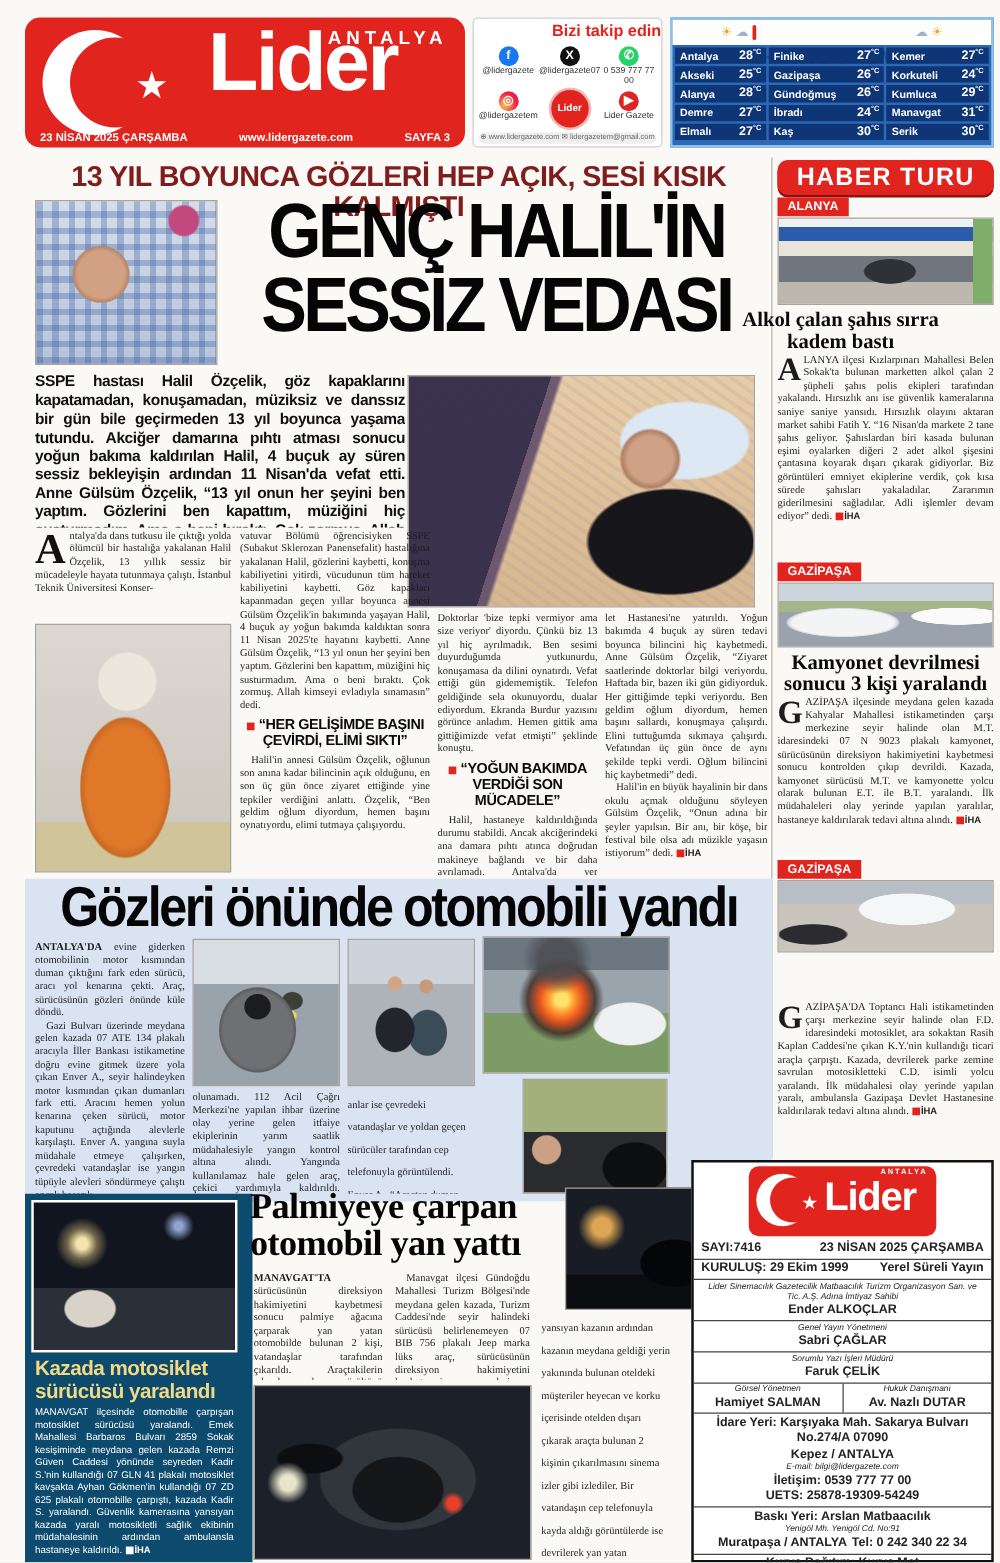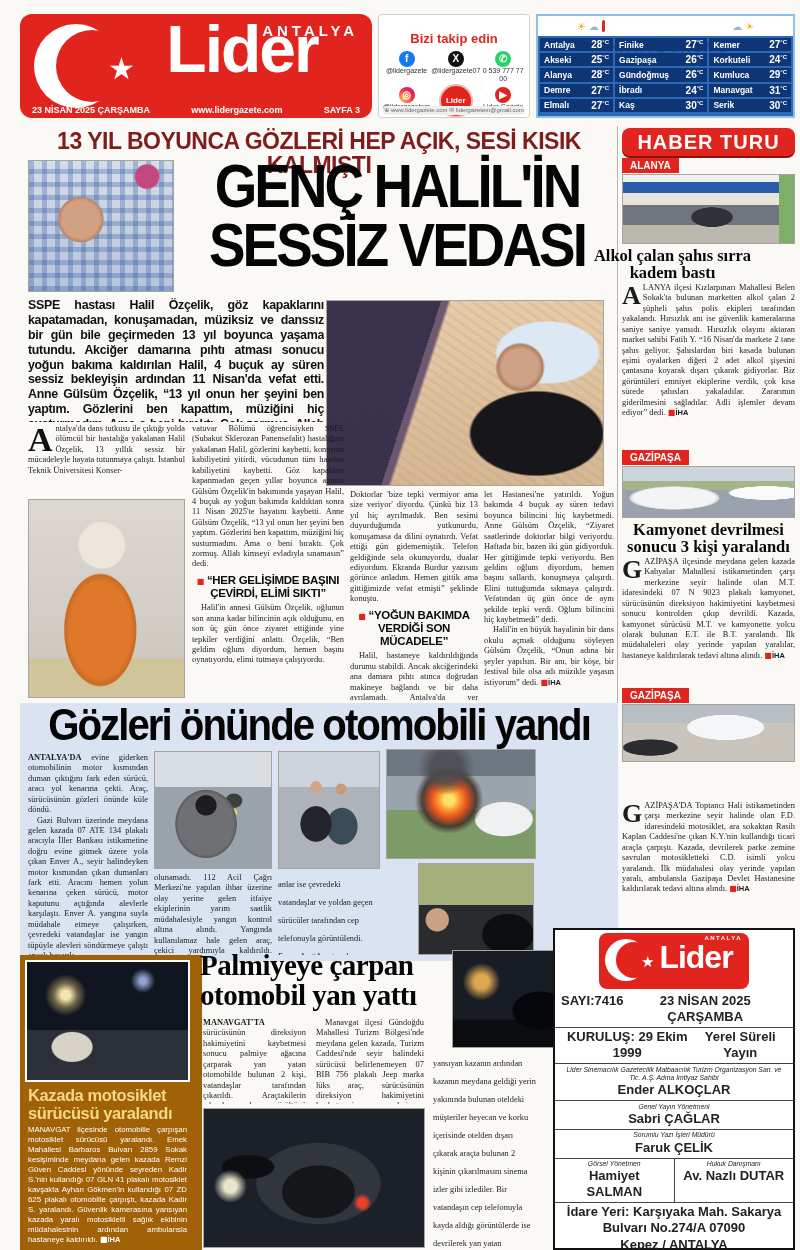--- a/index.html
+++ b/index.html
@@ -9,21 +9,21 @@
   
   .logo-box{left:20px;top:14px;width:352px;height:104px;background:#e2241f;border-radius:12px;}
   .crescent{left:14px;top:10px;width:84px;height:84px;border-radius:50%;background:#fff;}
   .crescent:after{content:"";position:absolute;left:22px;top:6px;width:72px;height:72px;border-radius:50%;background:#e2241f;}
   .star{left:88px;top:40px;color:#fff;font-size:30px;line-height:1;font-family:"DejaVu Sans",sans-serif;z-index:2;}
   .logo-name{left:104px;top:2px;width:236px;text-align:center;color:#fff;font:bold 66px/1 "Liberation Sans",sans-serif;letter-spacing:-2px;}
   .logo-city{right:14px;top:8px;color:#fff;font:bold 15px "Liberation Sans",sans-serif;letter-spacing:4px;}
   .logo-bottom{left:0;bottom:3px;width:100%;display:flex;justify-content:space-between;box-sizing:border-box;
                padding:0 12px;color:#fff;font:bold 9px "Liberation Sans",sans-serif;}
   .social-box{left:378px;top:14px;width:152px;height:104px;background:#fff;border:1px solid #cfcfcf;border-radius:4px;box-sizing:border-box;}
-  .soc-title{text-align:center;color:#e2241f;font:bold 13px/16px "Liberation Sans",sans-serif;margin-top:16px;}
+  .soc-title{text-align:right;color:#e2241f;font:bold 13px/16px "Liberation Sans",sans-serif;margin-top:2px;}
   .soc-grid{display:grid;grid-template-columns:1fr 1fr 1fr;gap:1px;padding:1px 4px;}
   .soc-cell{text-align:center;}
   .soc-ic{display:inline-flex;align-items:center;justify-content:center;width:16px;height:16px;border-radius:50%;
           color:#fff;font:bold 10px/1 "Liberation Sans",sans-serif;}
   .ic-fb{background:#1877f2;} .ic-x{background:#111;} .ic-wa{background:#25d366;}
   .ic-ig{background:radial-gradient(circle at 30% 70%,#fec053,#f2203e 60%,#b729a8);} .ic-yt{background:#e02424;}
   .ic-lider{width:30px;height:30px;border-radius:50%;background:#e2241f;color:#fff;font:bold 8px/1 "Liberation Sans",sans-serif;
             display:inline-flex;align-items:center;justify-content:center;border:2px solid #f2b8b5;}
   .soc-lbl{display:block;font:7px/8px "Liberation Sans",sans-serif;color:#333;}
   .soc-footer{position:absolute;bottom:2px;left:4px;right:4px;background:#eee;border-radius:6px;
@@ -131,37 +131,37 @@
     radial-gradient(ellipse at 52% 54%,#31363d 0 38%,transparent 39%),#1b2029;}
   
   .pill{left:622px;top:128px;width:173px;height:28px;background:#e2241f;border-radius:8px;
         color:#fff;font:bold 20px/28px "Liberation Sans",sans-serif;text-align:center;letter-spacing:1px;
         box-shadow:0 2px 0 #8d120f;}
   .tag{background:#e2241f;color:#fff;font:bold 10px/15px "Liberation Sans",sans-serif;padding:0 8px;height:15px;}
   .sb-h{width:173px;text-align:center;color:#0a0a0a;font:bold 16.5px/1.04 "Liberation Serif",serif;}
   .sb-b{width:173px;}
   .dc2{float:left;font:bold 26px/0.82 "Liberation Serif",serif;padding:2px 2px 0 0;}
   
-  .red-box{left:20px;top:955px;width:182px;height:295px;background:#a16207;}
+  .red-box{left:20px;top:955px;width:182px;height:295px;background:#0c4a6e;}
   .rb-h{position:absolute;left:8px;top:132px;width:159px;color:#f3d984;
         font:bold 16.5px/1.08 "Liberation Sans",sans-serif;letter-spacing:-0.4px;}
   .rb-b{position:absolute;left:8px;top:170px;width:159px;color:#fff;
         font:7.8px/1.28 "Liberation Sans",sans-serif;text-align:justify;}
   .rb-b .sq{color:#fff;}
   .palm-h{left:200px;top:950px;width:250px;color:#050505;font:bold 29px/1.05 "Liberation Serif",serif;letter-spacing:-0.5px;}
   
   .mast{left:553px;top:928px;width:242px;height:322px;background:#fff;border:2px solid #111;box-sizing:border-box;}
   .m-logo{position:relative;width:150px;height:56px;background:#e2241f;border-radius:8px;margin:3px auto 2px auto;}
   .m-cres{position:absolute;left:6px;top:6px;width:42px;height:42px;border-radius:50%;background:#fff;}
   .m-cres:after{content:"";position:absolute;left:11px;top:3px;width:36px;height:36px;border-radius:50%;background:#e2241f;}
   .m-star{position:absolute;left:42px;top:20px;color:#fff;font-size:15px;font-family:"DejaVu Sans",sans-serif;z-index:2;}
   .m-name{position:absolute;left:48px;top:8px;width:98px;text-align:center;color:#fff;font:bold 32px/1 "Liberation Sans",sans-serif;letter-spacing:-1px;}
   .m-city{position:absolute;right:7px;top:2px;color:#fff;font:bold 6px "Liberation Sans",sans-serif;letter-spacing:1.5px;}
   .m-row{border-bottom:1px solid #444;padding:1.5px 6px;text-align:center;font:italic 6.8px/1.25 "Liberation Sans",sans-serif;color:#222;}
-  .m-row b{font-style:normal;font-size:13px;}
+  .m-row b{font-style:normal;font-size:10px;}
   .m-flex{display:flex;justify-content:space-between;font-style:normal;}
   .m-cols{display:flex;}
   .m-cols>div{flex:1;padding:1px 5px;}
   .m-cols>div:first-child{border-right:1px solid #444;}
   .m-bar{background:#000;color:#fff;font:italic 7px/11px "Liberation Sans",sans-serif;text-align:center;}
 </style>
 </head>
 <body>
 
 <div class="page">

